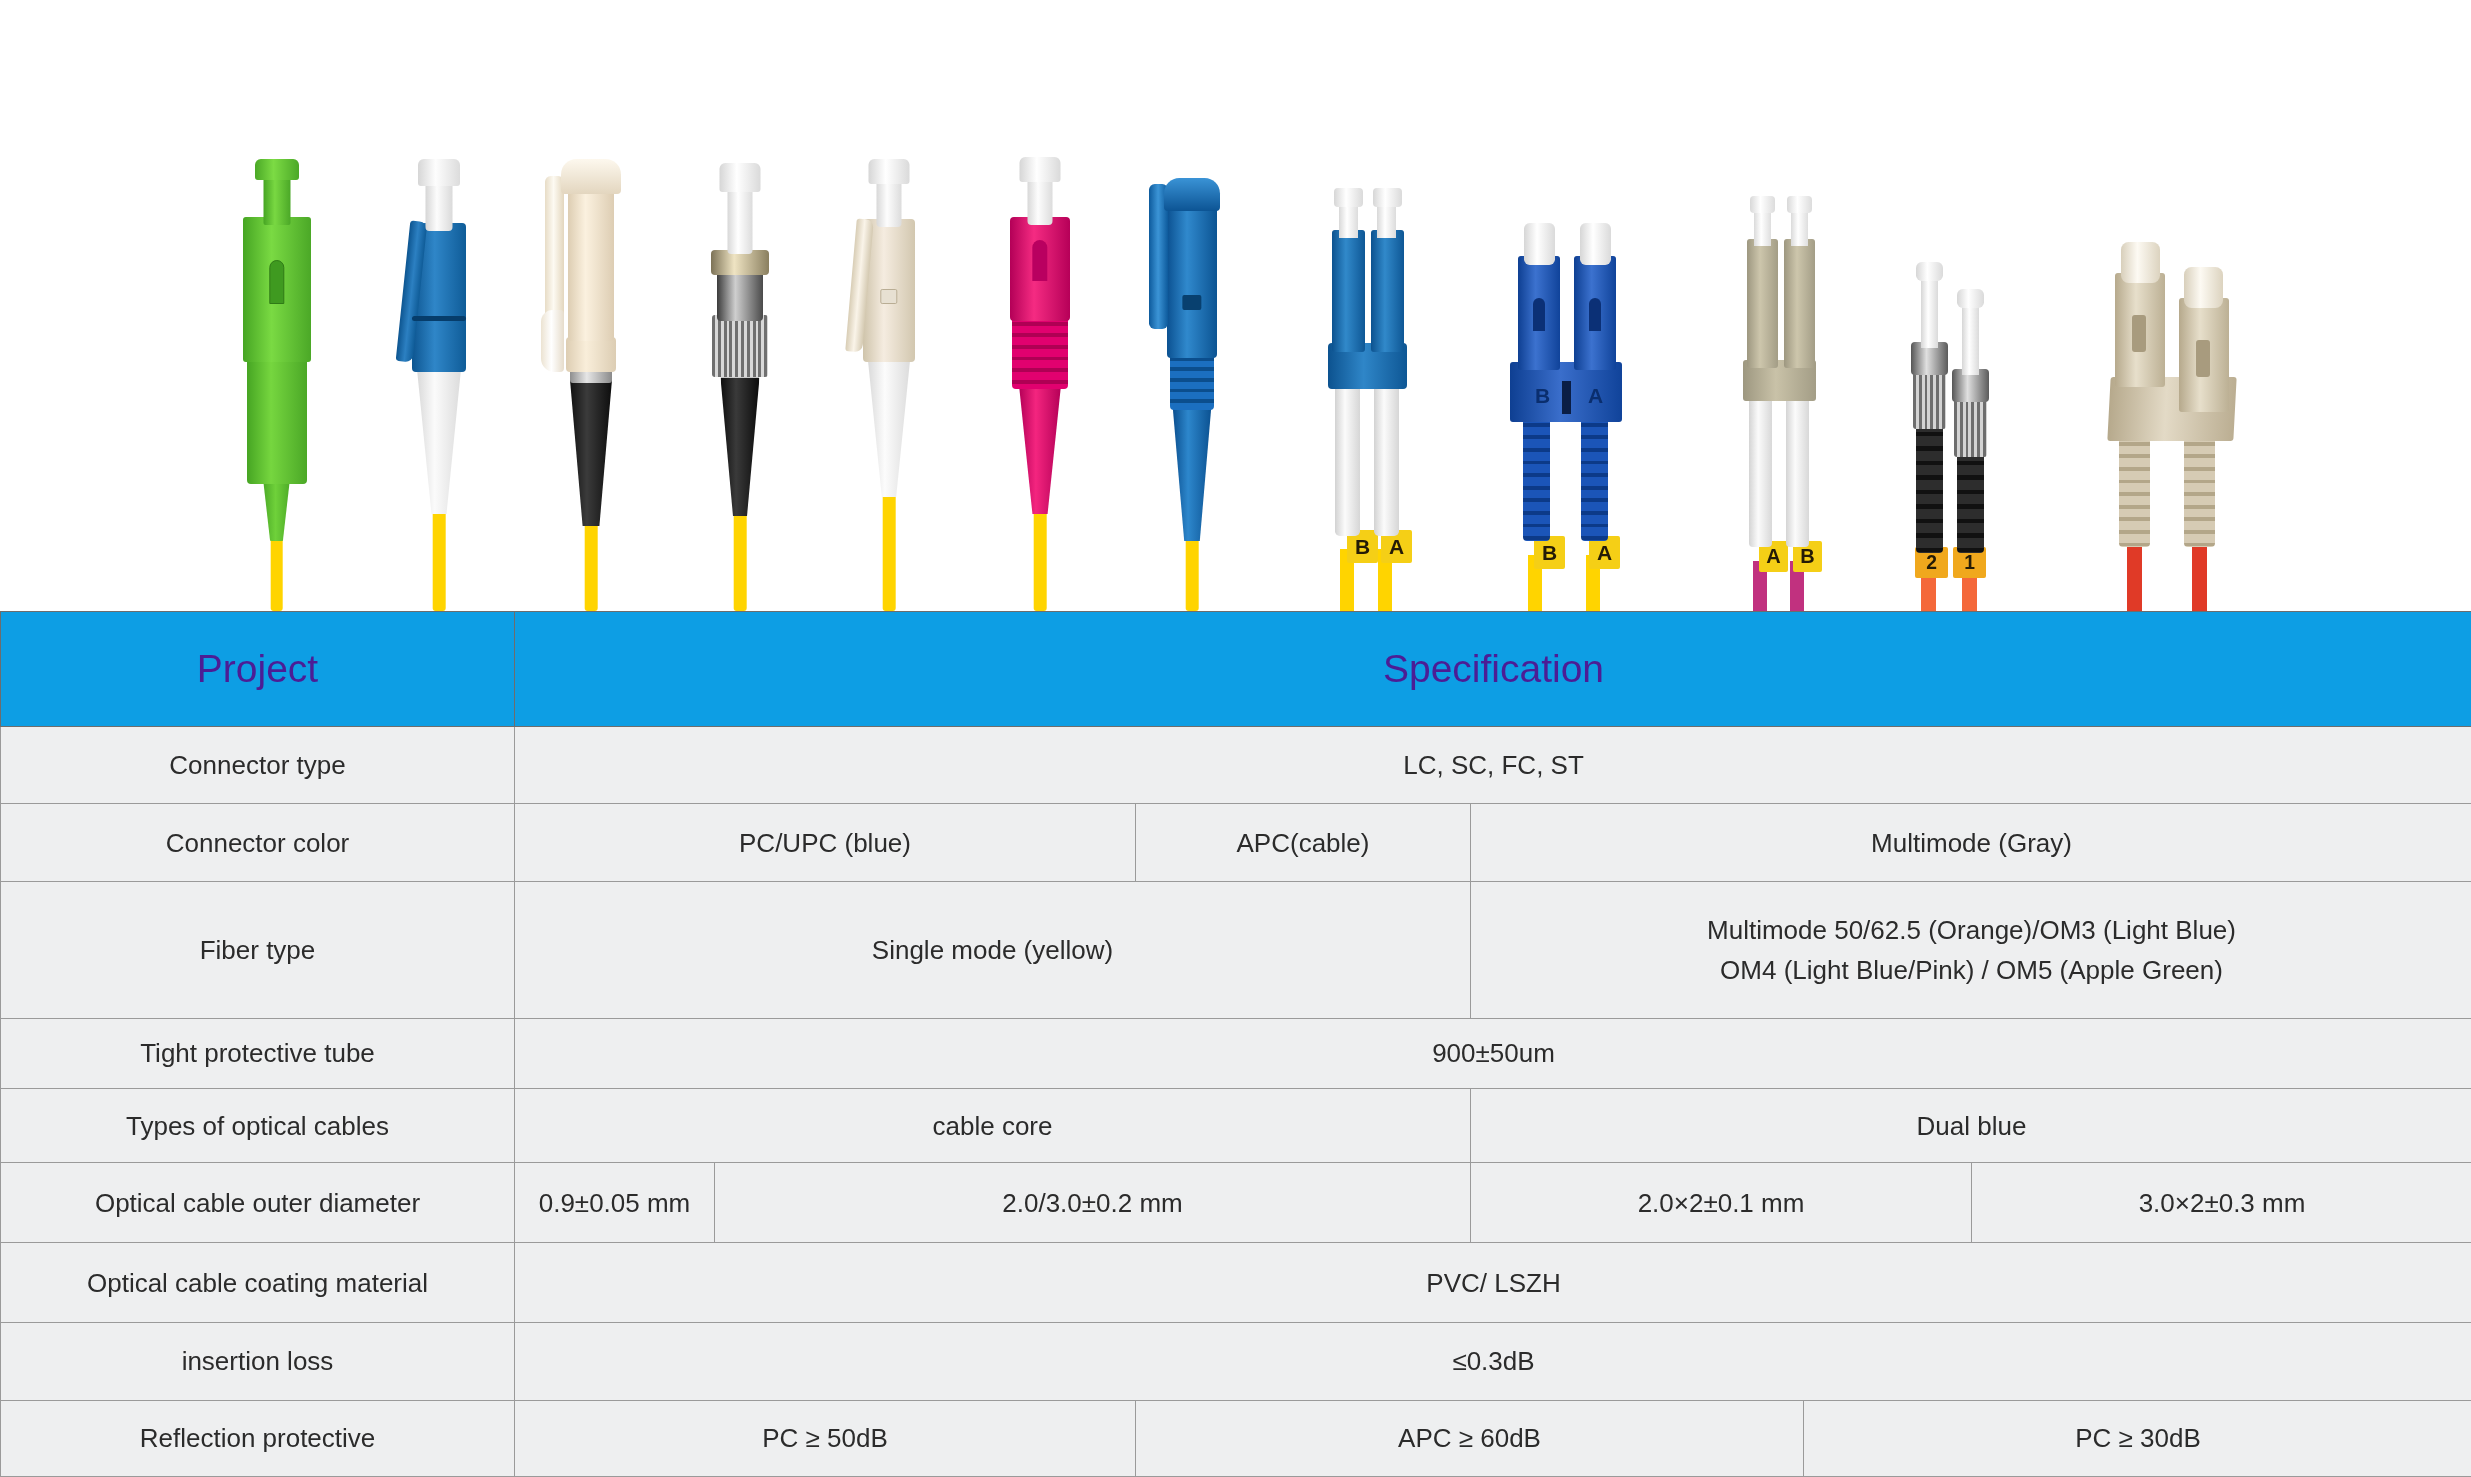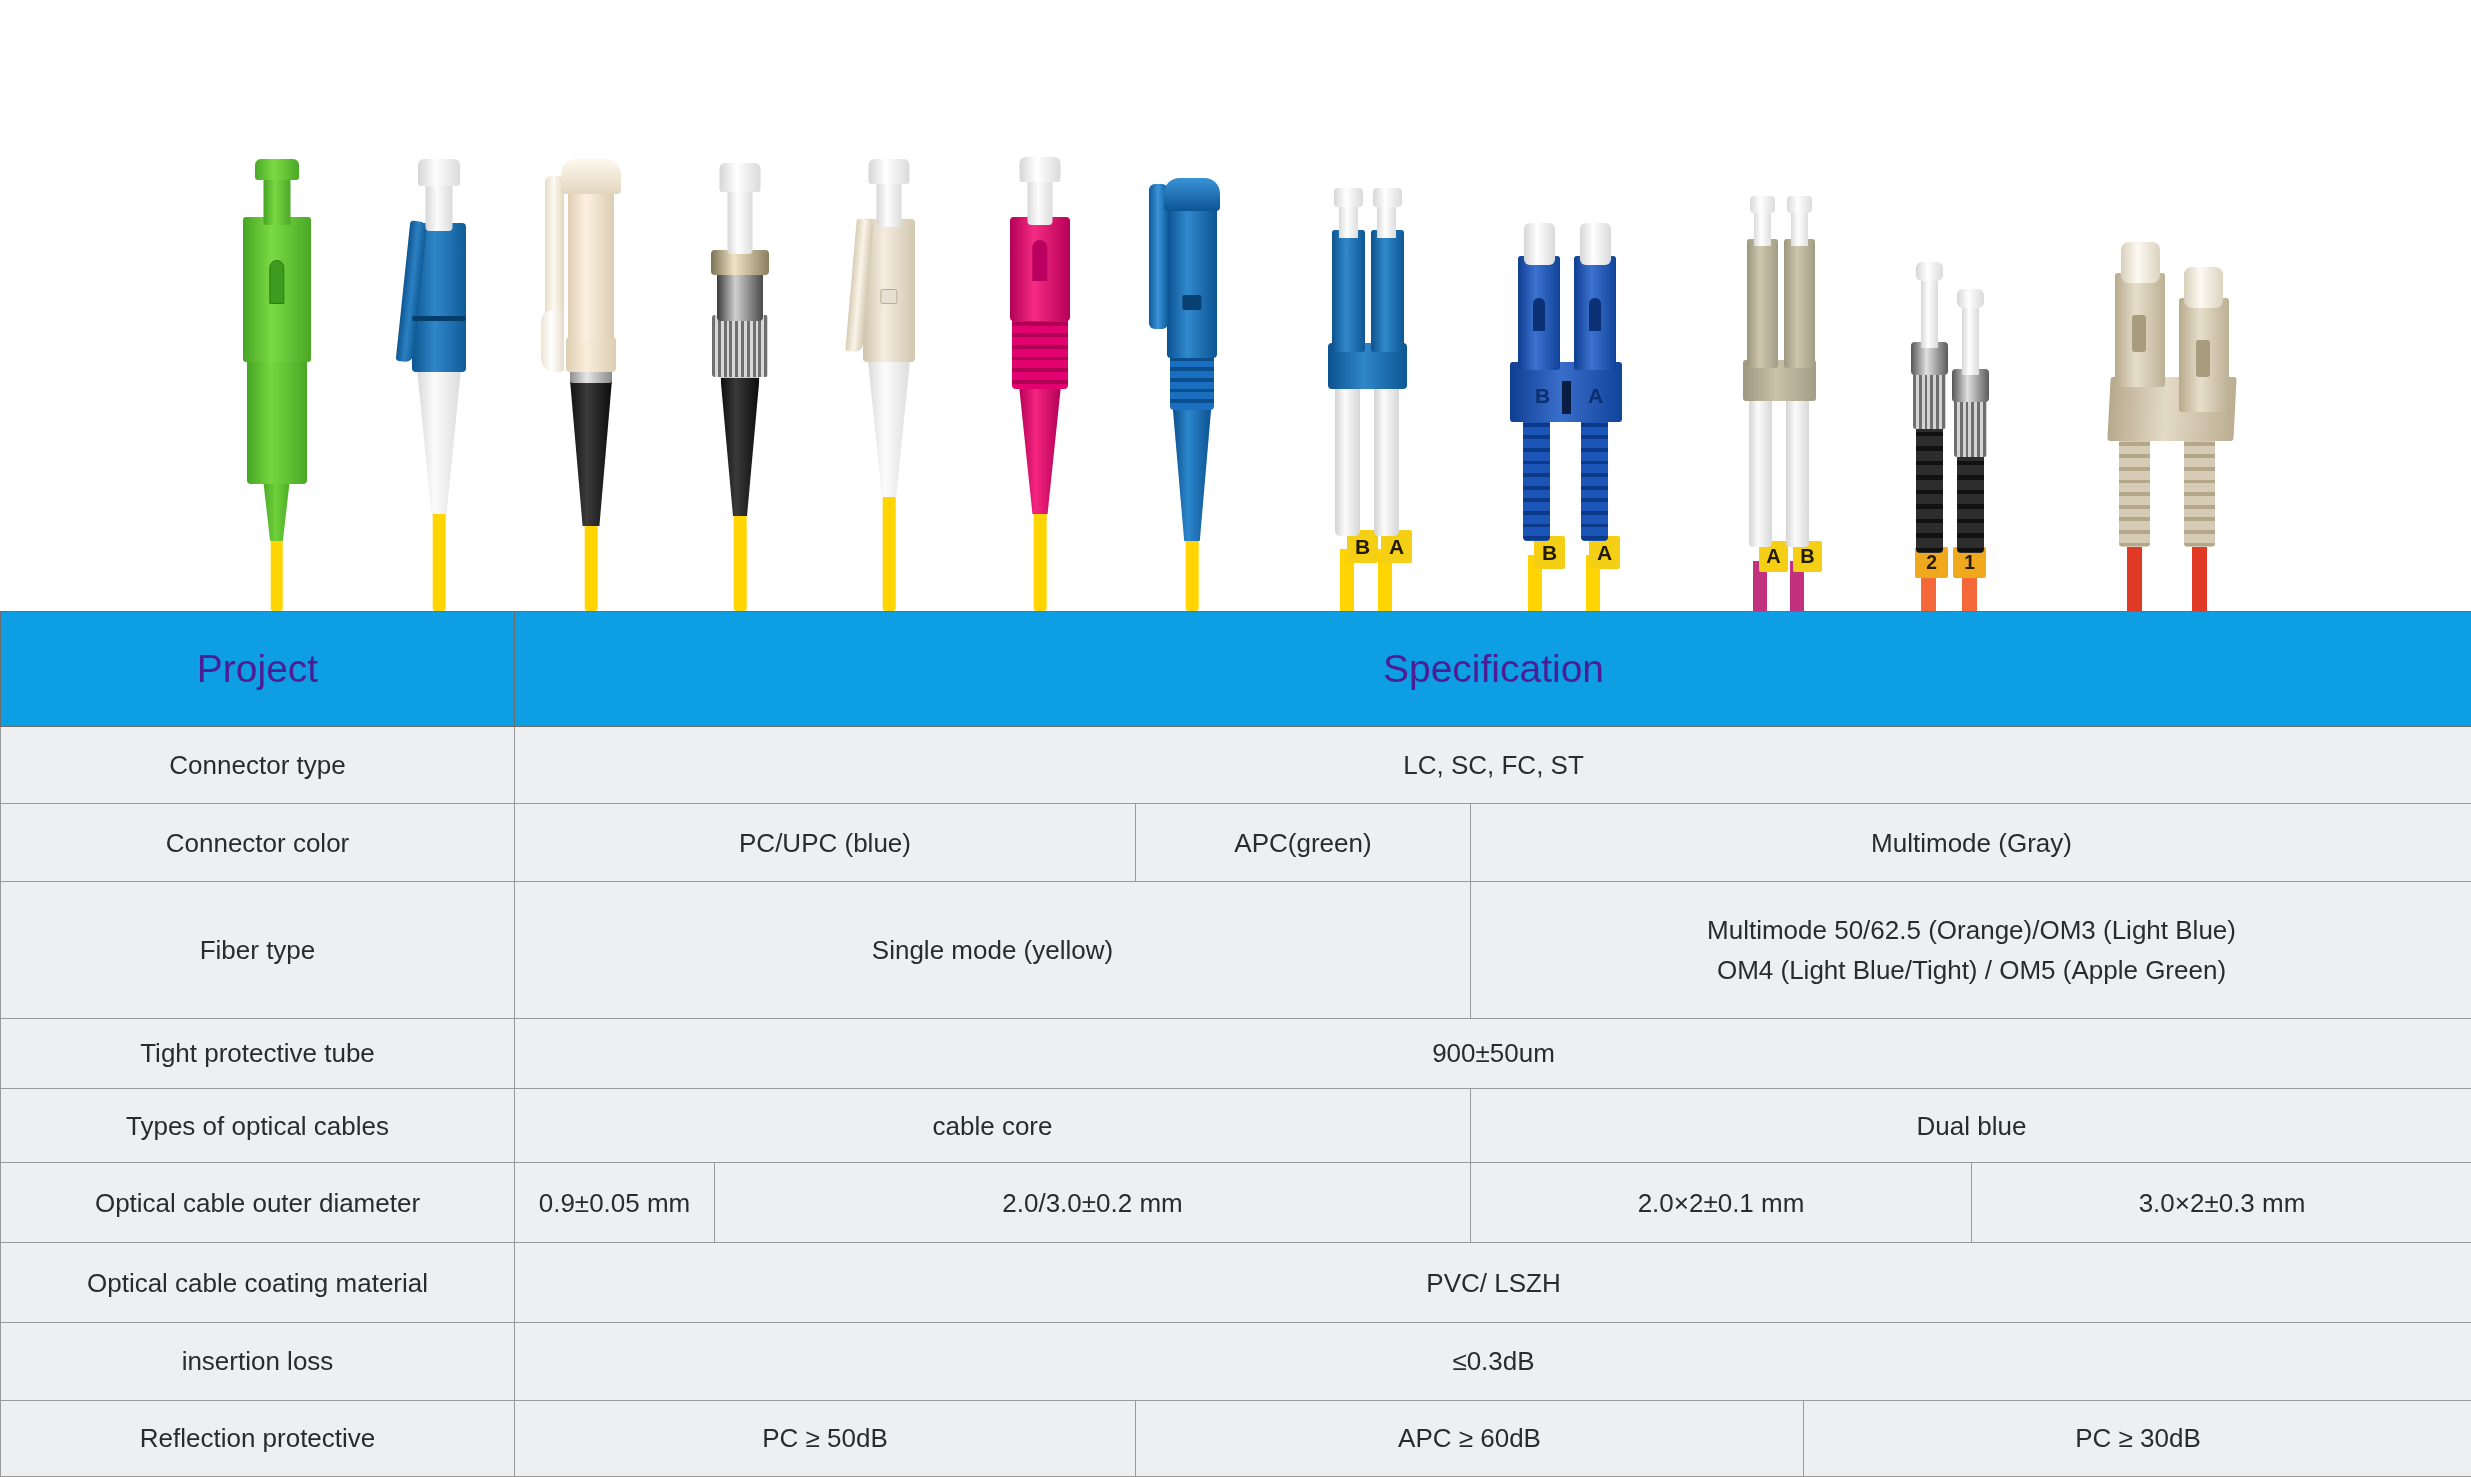--- a/index.html
+++ b/index.html
@@ -241,30 +241,30 @@
       </tr>
 
       <tr style="height:76px;">
         <td class="lbl">Connector type</td>
         <td colspan="6">LC, SC, FC, ST</td>
       </tr>
 
       <tr style="height:77px;">
         <td class="lbl">Connector color</td>
         <td colspan="2">PC/UPC (blue)</td>
-        <td>APC(green)</td>
+        <td>APC(cable)</td>
         <td colspan="3">Multimode (Gray)</td>
       </tr>
 
       <tr style="height:135px;padding-left:32px;">
         <td class="lbl">Fiber type</td>
         <td colspan="3">Single mode (yellow)</td>
         <td colspan="3" class="two-line">
           <div>Multimode 50/62.5 (Orange)/OM3 (Light Blue)</div>
-          <div>OM4 (Light Blue/Tight) / OM5 (Apple Green)</div>
+          <div>OM4 (Light Blue/Pink) / OM5 (Apple Green)</div>
         </td>
       </tr>
 
       <tr style="height:70px;padding-left:9px;">
         <td class="lbl">Tight protective tube</td>
         <td colspan="6">900±50um</td>
       </tr>
 
       <tr style="height:73px;">
         <td class="lbl">Types of optical cables</td>

